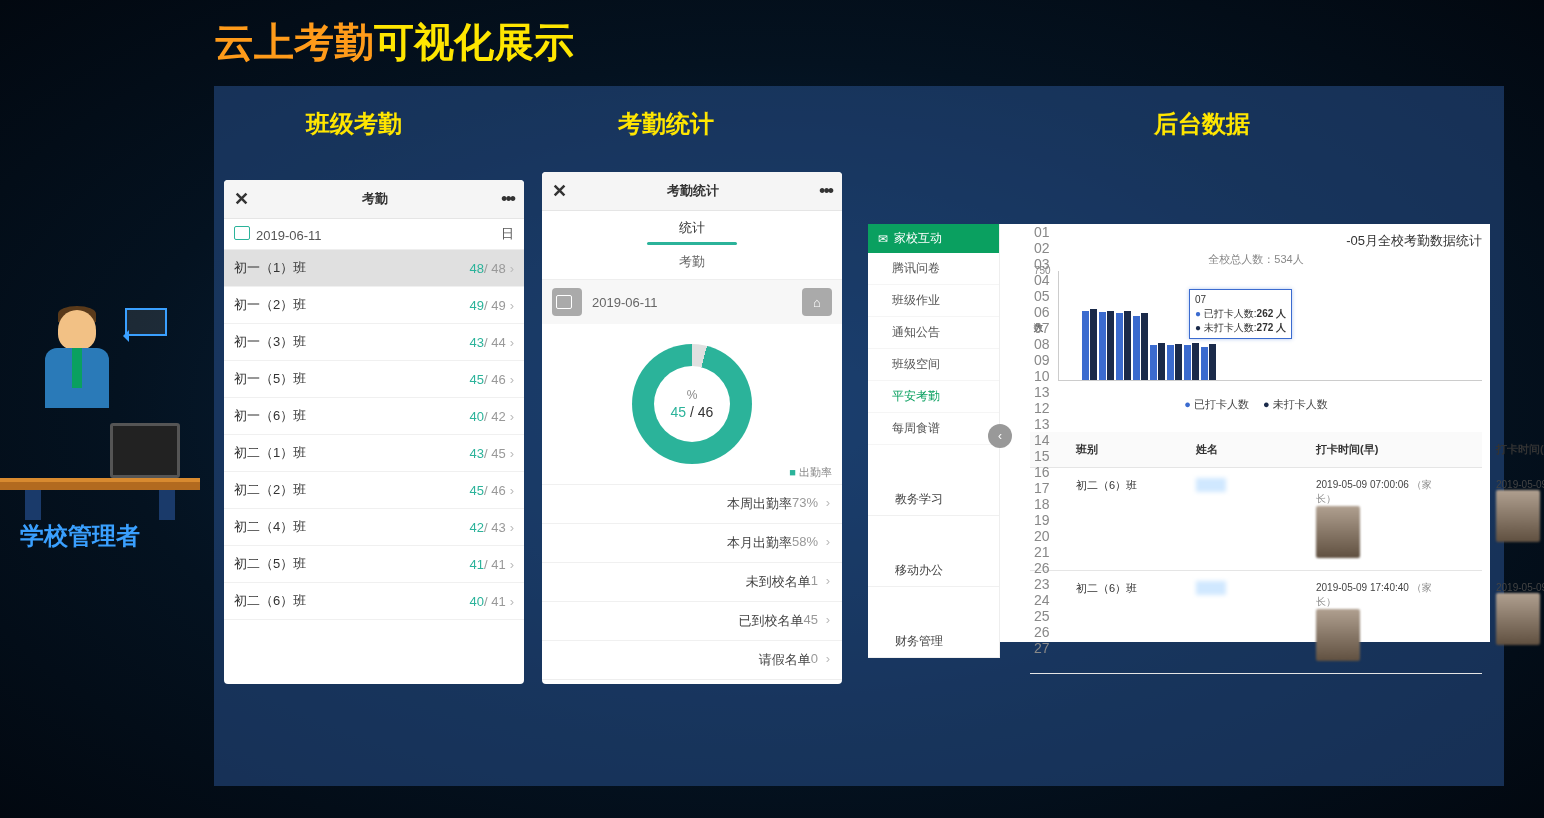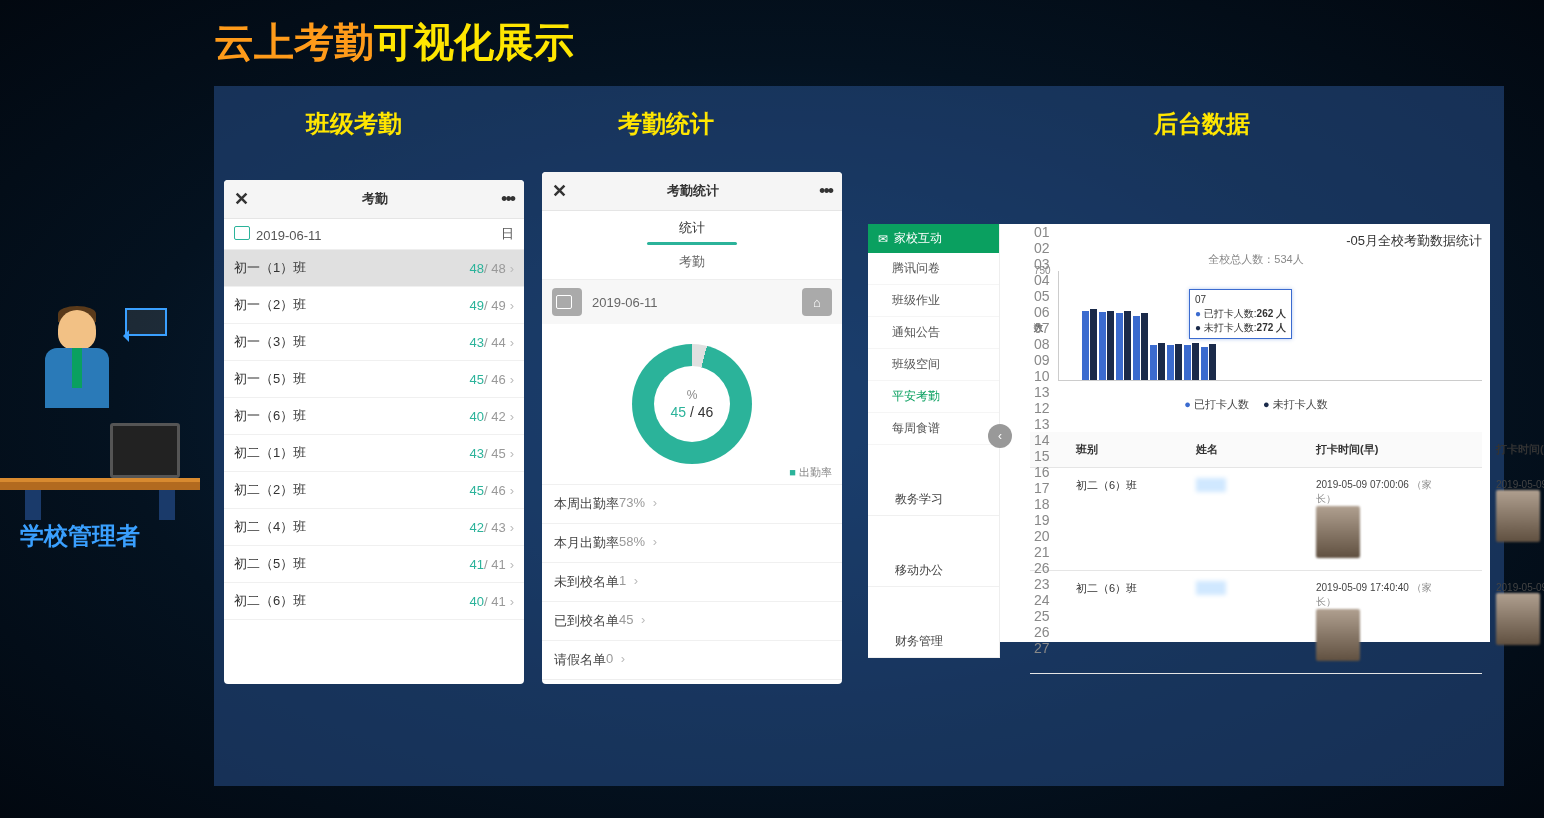--- a/index.html
+++ b/index.html
@@ -51,21 +51,21 @@
   .tabbar .active { color:#333; }
   .tabbar .active::after { content:""; position:absolute; left:35%; right:35%; bottom:0; height:3px; background:#2bb39a; border-radius:2px; }
   .date-bar { display:flex; align-items:center; justify-content:space-between; padding:8px 10px; background:#f7f7f7; }
   .donut-wrap { display:flex; justify-content:center; align-items:center; height:160px; position:relative; }
   .donut { width:120px; height:120px; border-radius:50%; background: conic-gradient(#e0e0e0 0 4%, #2bb39a 4% 100%); display:flex; align-items:center; justify-content:center; }
   .donut-inner { width:76px; height:76px; background:#fff; border-radius:50%; display:flex; flex-direction:column; justify-content:center; align-items:center; font-size:14px; color:#333; }
   .donut-inner .pct { color:#888; font-size:12px; margin-bottom:2px; }
   .donut-inner .g { color:#2bb39a; }
   .legend-dot { position:absolute; right:10px; bottom:4px; font-size:11px; color:#888; }
   .legend-dot::before { content:"■ "; color:#2bb39a; }
-  .stat-row { display:flex; justify-content:flex-start; padding:10px 12px; border-top:1px solid #f0f0f0; color:#444; }
+  .stat-row { display:flex; justify-content:flex-end; padding:10px 12px; border-top:1px solid #f0f0f0; color:#444; }
   .stat-row .v { color:#999; }
 
   
   .backend { position:absolute; background:#fff; font-size:12px; color:#333; }
   .be-sidebar { position:absolute; left:0; top:0; width:132px; background:#fff; border-right:1px solid #eee; }
   .be-group { background:#0aa060; color:#fff; padding:6px 10px; font-size:12px; display:flex; align-items:center; gap:6px; }
   .be-item { padding:7px 10px 7px 24px; color:#555; border-bottom:1px solid #f5f5f5; }
   .be-item.active { color:#0aa060; }
   .be-group2 { padding:7px 27px; color:#444; border-bottom:1px solid #f0f0f0; font-weight:500;margin-top:39px; }
   .be-main { position:absolute; left:132px; right:0; top:0; bottom:0; padding:4px 8px 0 30px; }

